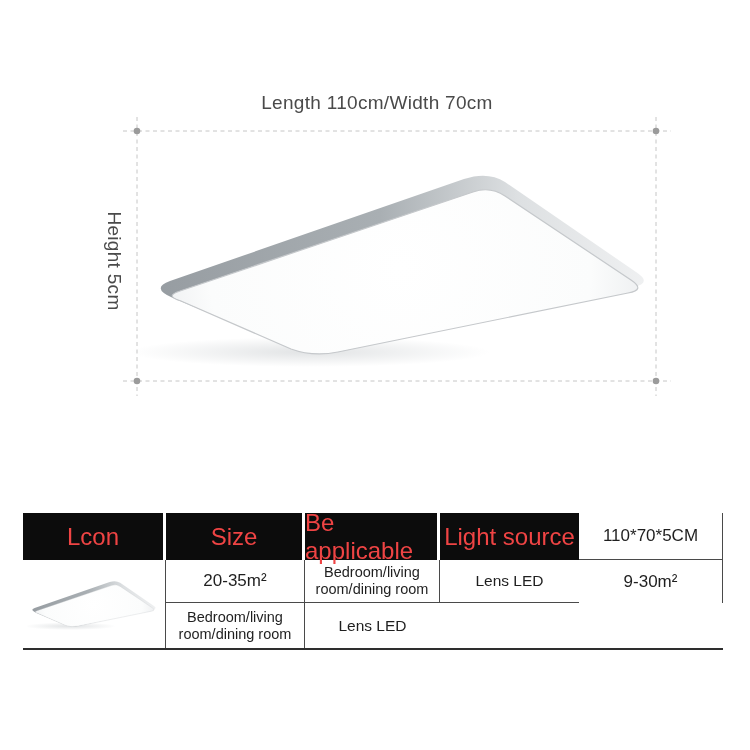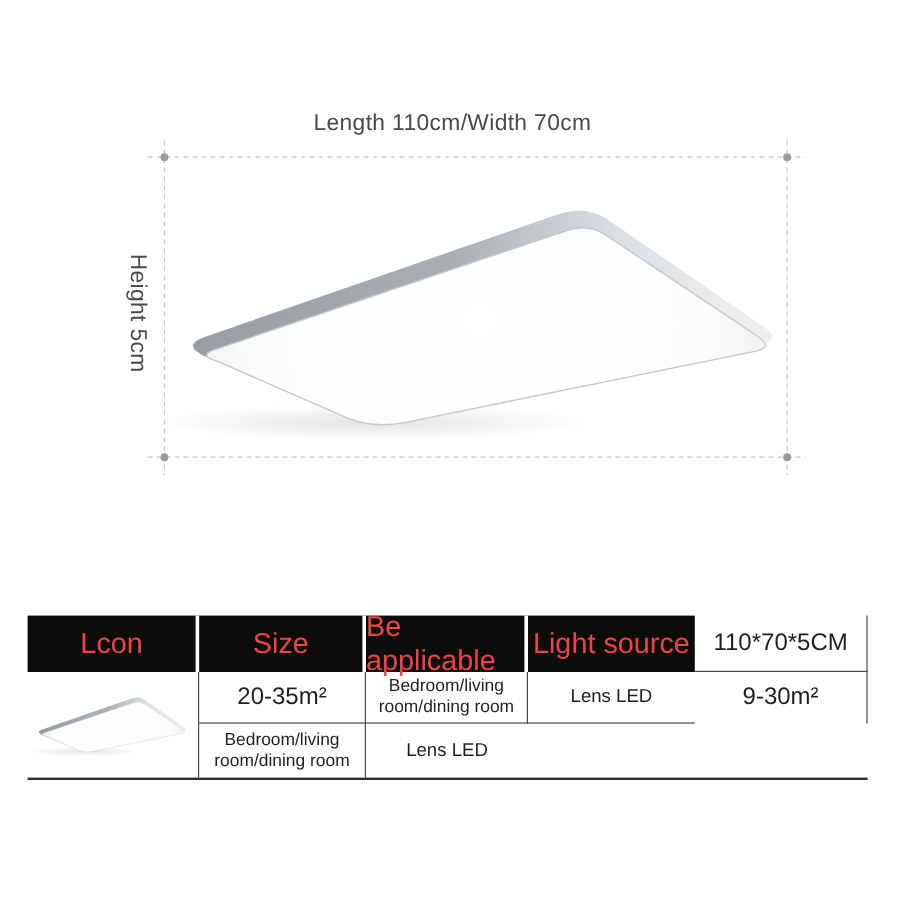--- a/index.html
+++ b/index.html
@@ -24,21 +24,21 @@
     border-bottom: 2px solid #2e2e2e; color: #1f1f1f; }
   .th { background: #0c0c0c; color: #ef4444; font-size: 24px;
     display: flex; align-items: center; justify-content: center;
     border-right: 3px solid #ffffff; }
   .th.last { border-right: none; }
   .cell { display: flex; align-items: center; justify-content: center;
     text-align: center; }
   .vline { border-right: 1px solid #4a4a4a; }
   .hline { border-bottom: 1px solid #4a4a4a; }
   .icon-cell { grid-column: 1; grid-row: 2 / span 3; }
-  .size-cell, .space-cell { font-size: 20px; }
+  .size-cell, .space-cell { font-size: 17px; }
   .applicable-cell { font-size: 14.5px; line-height: 17px; }
   .light-cell { font-size: 15.5px; }
 </style>
 </head>
 <body>
 
 <div class="page">
 
   <div class="figure">
     <svg class="art" width="750" height="505" viewBox="0 0 750 505">

